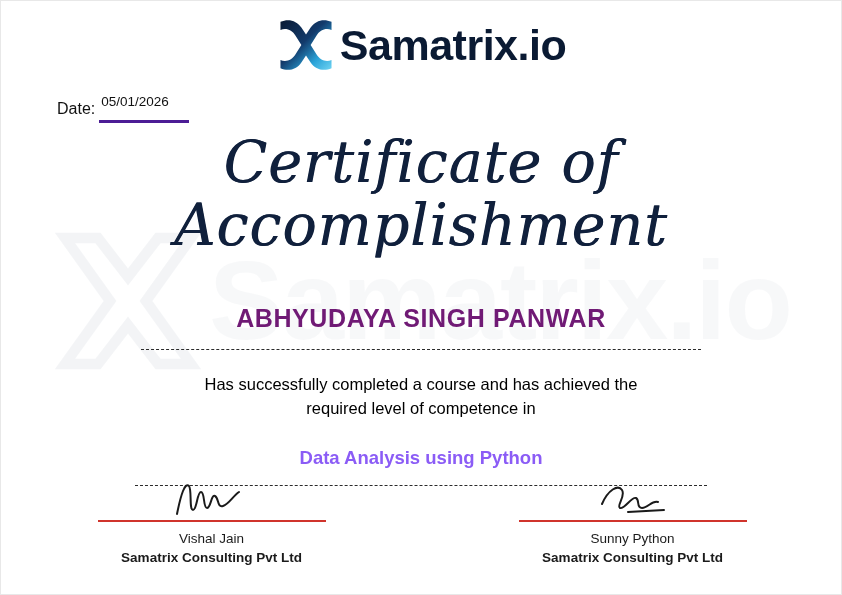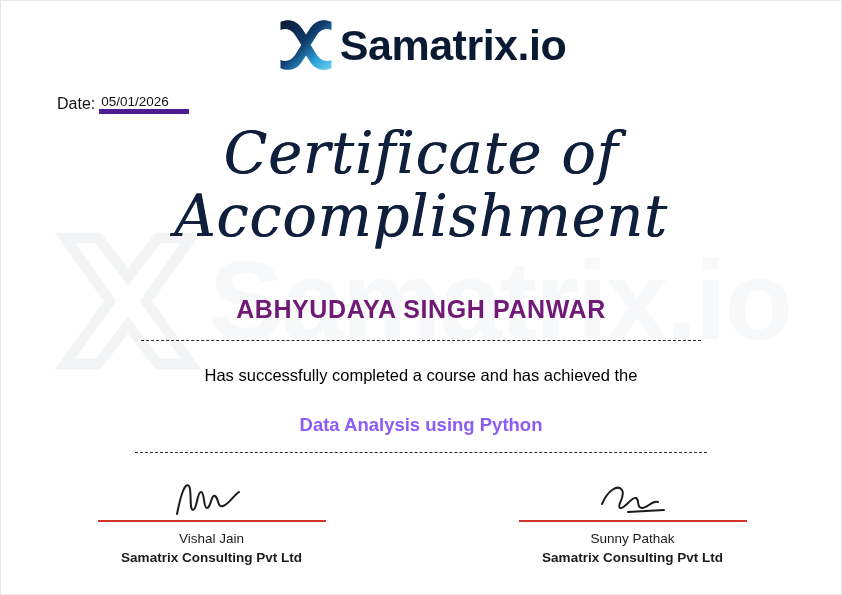--- a/index.html
+++ b/index.html
@@ -96,22 +96,22 @@
   }
   .meta-label {
     font-size: 16px;
     color: #111;
     margin-right: 4px;
     white-space: nowrap;
   }
   .meta-value {
     font-size: 13.5px;
     color: #111;
-    border-bottom: 5px solid #4c1d95;
-    padding: 0 4px 0 2px;
+    border-bottom: 3px solid #4c1d95;
+    padding: 0 4px 11px 2px;
     min-width: 84px;
     text-align: left;
     white-space: nowrap;
   }
 
   
   .title {
     position: relative;
     z-index: 2;
     text-align: center;
@@ -254,20 +254,21 @@
     </div>
   </div>
 
   <div class="title">Certificate of Accomplishment</div>
 
   <div class="recipient">ABHYUDAYA SINGH PANWAR</div>
   <div class="dashed-rule"><span></span></div>
 
   <div class="body-text">
     <div>Has successfully completed a course and has achieved the</div>
+    <div>required level of competence in</div>
   </div>
 
   <div class="course">Data Analysis using Python</div>
   <div class="dashed-rule wide"><span></span></div>
 
   <div class="signatures">
 
     <div class="sign-block">
       <div class="sign-glyph">
         <svg width="90" height="42" viewBox="0 0 90 42">
@@ -279,18 +280,18 @@
       <div class="sign-org">Samatrix Consulting Pvt Ltd</div>
     </div>
 
     <div class="sign-block">
       <div class="sign-glyph">
         <svg width="90" height="42" viewBox="0 0 90 42">
           <path d="M14 28 C20 14 30 8 34 14 C38 20 28 30 32 32 C36 34 44 20 48 22 C52 24 48 32 54 32 C60 32 64 24 70 26 M40 36 L76 34" fill="none" stroke="#1a1a1a" stroke-width="2" stroke-linecap="round"></path>
         </svg>
       </div>
       <div class="sign-line"></div>
-      <div class="sign-name">Sunny Pathak</div>
+      <div class="sign-name">Sunny Python</div>
       <div class="sign-org">Samatrix Consulting Pvt Ltd</div>
     </div>
 
   </div>
 </div>
 
 </body></html>

